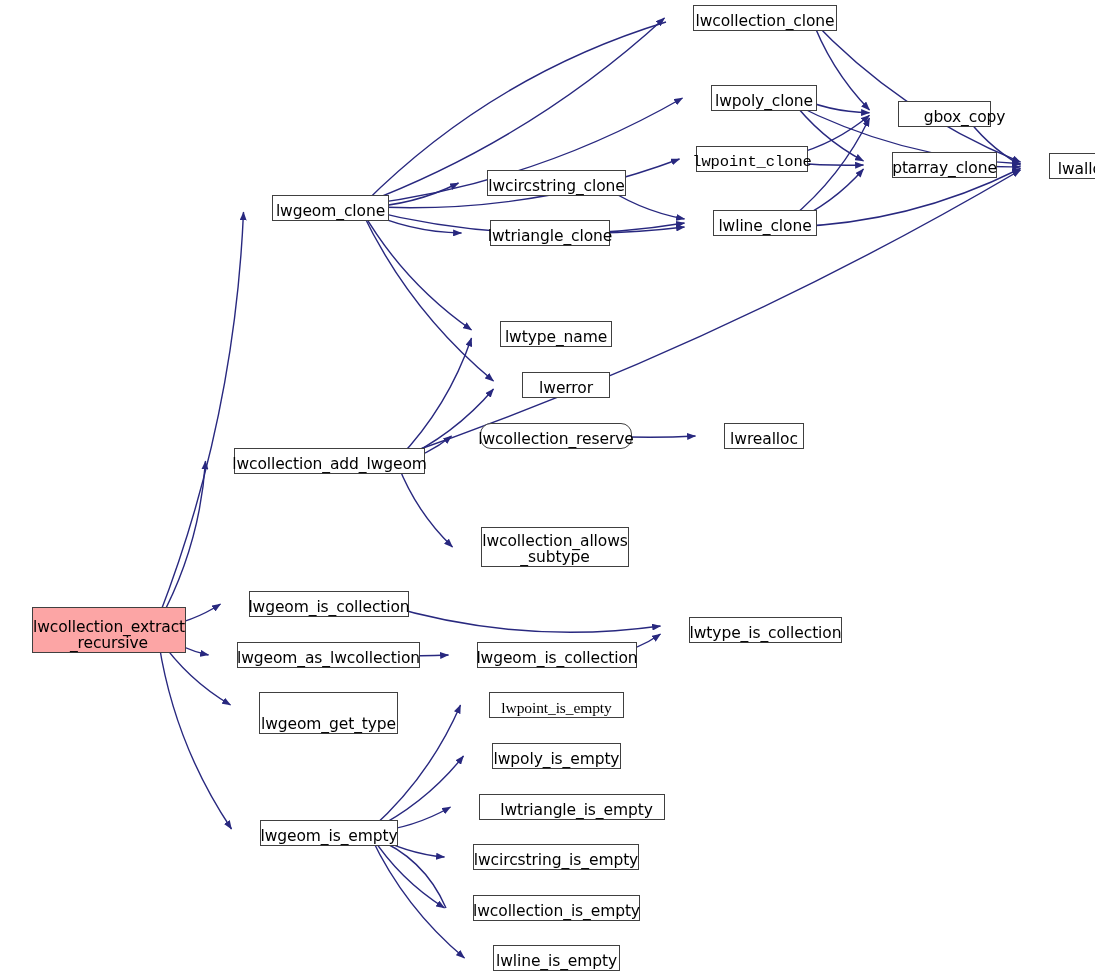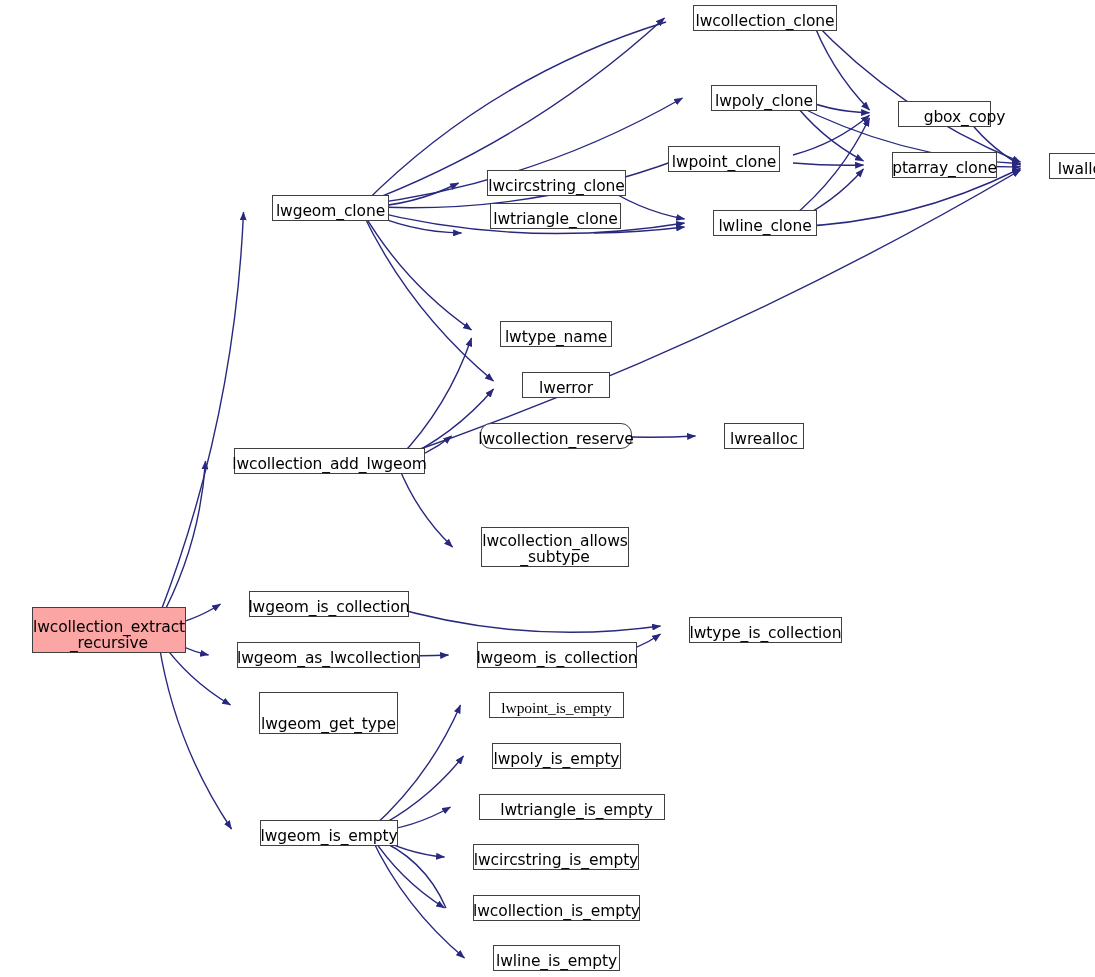--- a/index.html
+++ b/index.html
@@ -104,23 +104,23 @@
       <div class="node highlight" style="left: 5px; top: 607px; width: 154px; height: 46px;"><span>lwcollection_extract
 _recursive</span></div>
       <div class="node" style="left: 245px; top: 195px; width: 117px; height: 26px;"><span>lwgeom_clone</span></div>
       <div class="node" style="left: 207px; top: 448px; width: 191px; height: 26px;"><span>lwcollection_add_lwgeom</span></div>
       <div class="node" style="left: 222px; top: 591px; width: 160px; height: 26px;"><span>lwgeom_is_collection</span></div>
       <div class="node" style="left: 210px; top: 642px; width: 183px; height: 26px;"><span>lwgeom_as_lwcollection</span></div>
       <div class="node" style="left: 232px; top: 692px; width: 139px; height: 42px;"><span>lwgeom_get_type</span></div>
       <div class="node" style="left: 233px; top: 820px; width: 138px; height: 26px;"><span>lwgeom_is_empty</span></div>
       <div class="node" style="left: 666px; top: 5px; width: 144px; height: 26px;"><span>lwcollection_clone</span></div>
       <div class="node" style="left: 684px; top: 85px; width: 106px; height: 26px;"><span>lwpoly_clone</span></div>
-      <div class="node" style="left: 641px; top: 146px; width: 112px; height: 26px;"><span>lwpoint_clone</span></div>
+      <div class="node" style="left: 669px; top: 146px; width: 112px; height: 26px; font-family: Liberation Mono, monospace;"><span>lwpoint_clone</span></div>
       <div class="node" style="left: 460px; top: 170px; width: 139px; height: 26px;"><span>lwcircstring_clone</span></div>
-      <div class="node" style="left: 463px; top: 203px; width: 131px; height: 26px;"><span>lwtriangle_clone</span></div>
+      <div class="node" style="left: 463px; top: 220px; width: 120px; height: 26px;"><span>lwtriangle_clone</span></div>
       <div class="node" style="left: 686px; top: 210px; width: 104px; height: 26px;"><span>lwline_clone</span></div>
       <div class="node" style="left: 871px; top: 101px; width: 93px; height: 26px; padding-left: 40px;"><span>gbox_copy</span></div>
       <div class="node" style="left: 865px; top: 152px; width: 105px; height: 26px;"><span>ptarray_clone</span></div>
       <div class="node" style="left: 1022px; top: 153px; width: 70px; height: 26px;"><span>lwalloc</span></div>
       <div class="node" style="left: 473px; top: 321px; width: 112px; height: 26px;"><span>lwtype_name</span></div>
       <div class="node" style="left: 495px; top: 372px; width: 88px; height: 26px;"><span>lwerror</span></div>
       <div class="node" style="left: 453px; top: 423px; width: 152px; height: 26px; border-radius: 11px;"><span>lwcollection_reserve</span></div>
       <div class="node" style="left: 697px; top: 423px; width: 80px; height: 26px;"><span>lwrealloc</span></div>
       <div class="node" style="left: 454px; top: 527px; width: 148px; height: 40px;"><span>lwcollection_allows
 _subtype</span></div>

